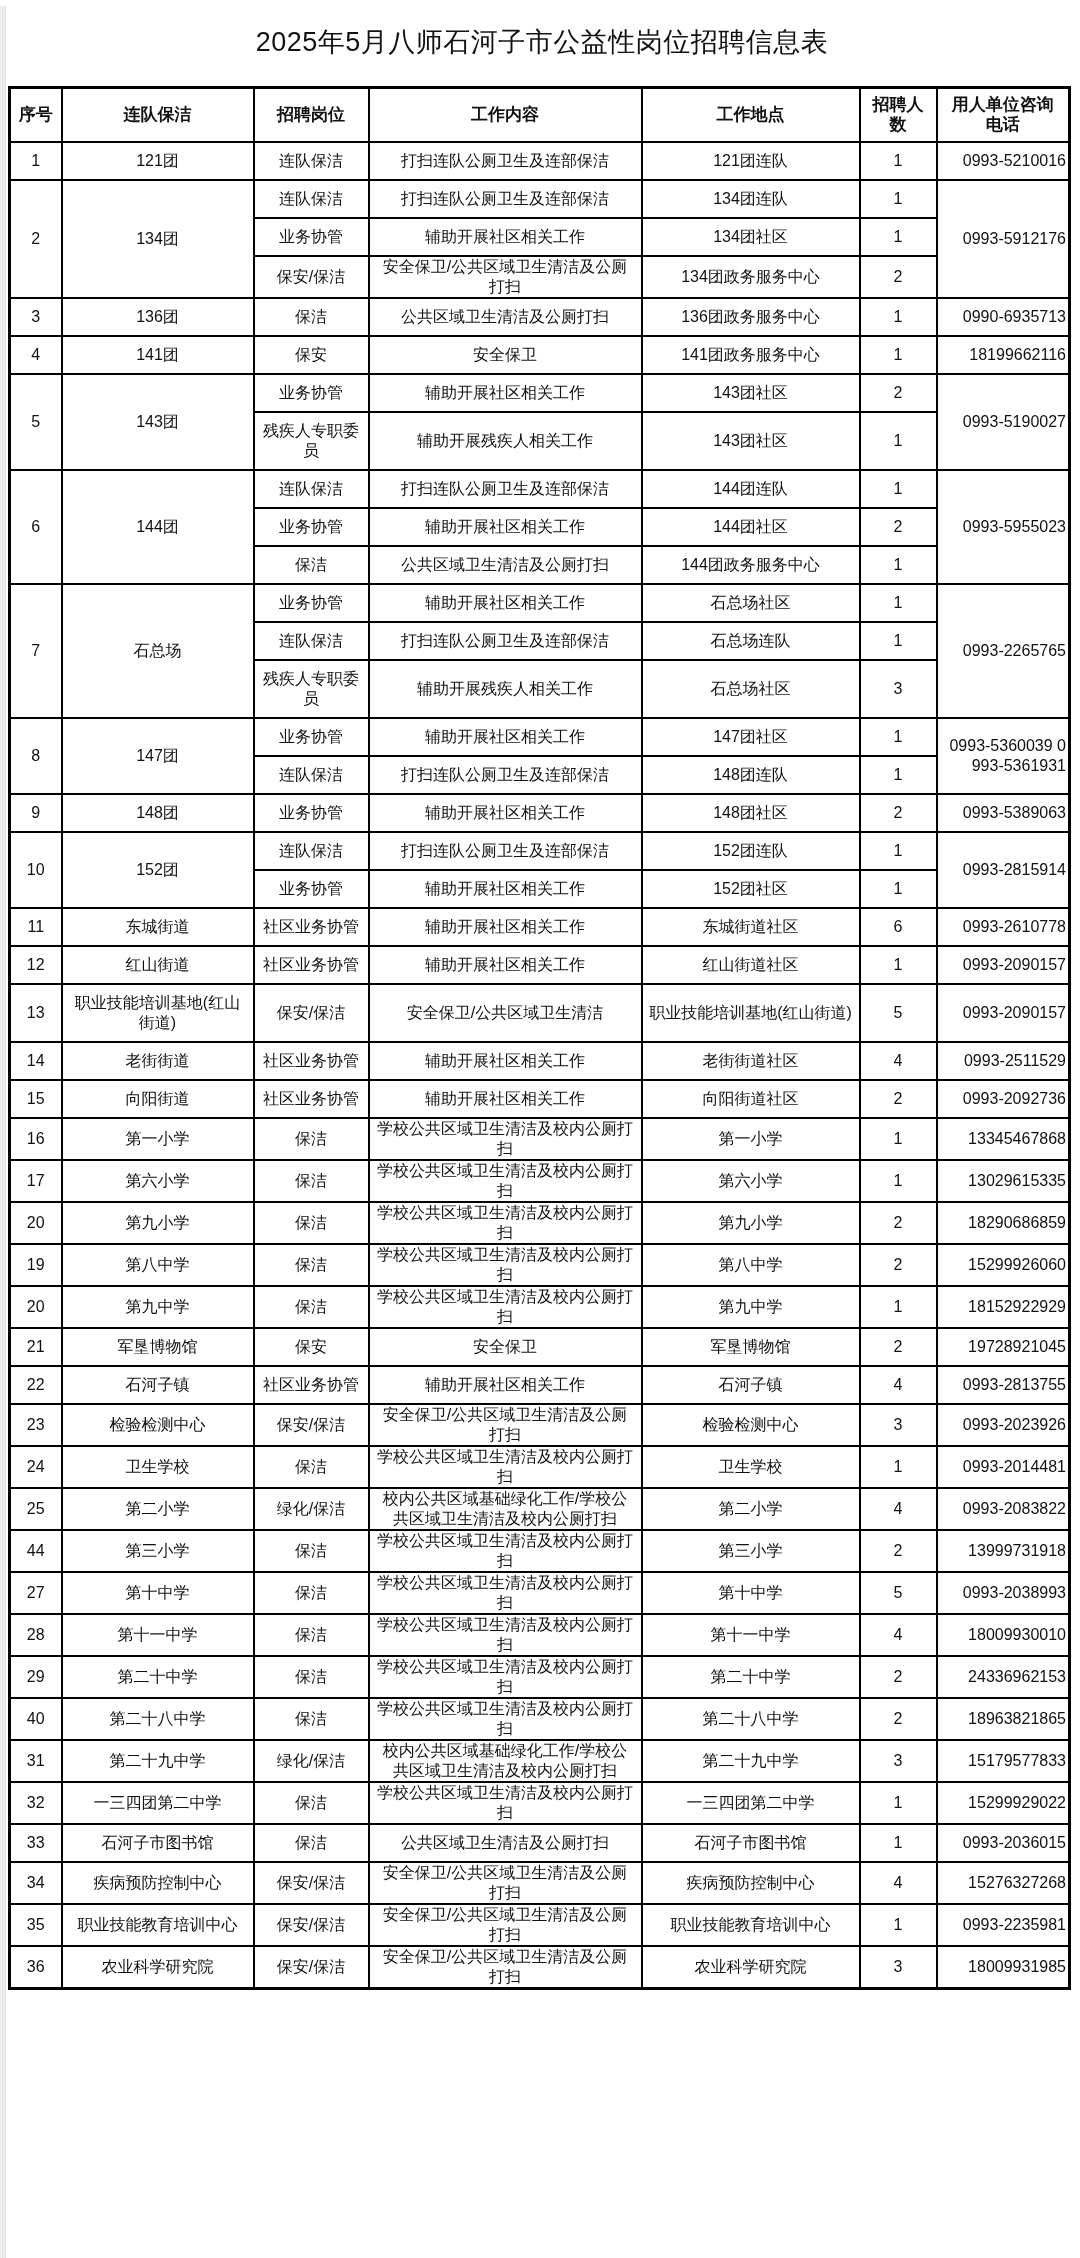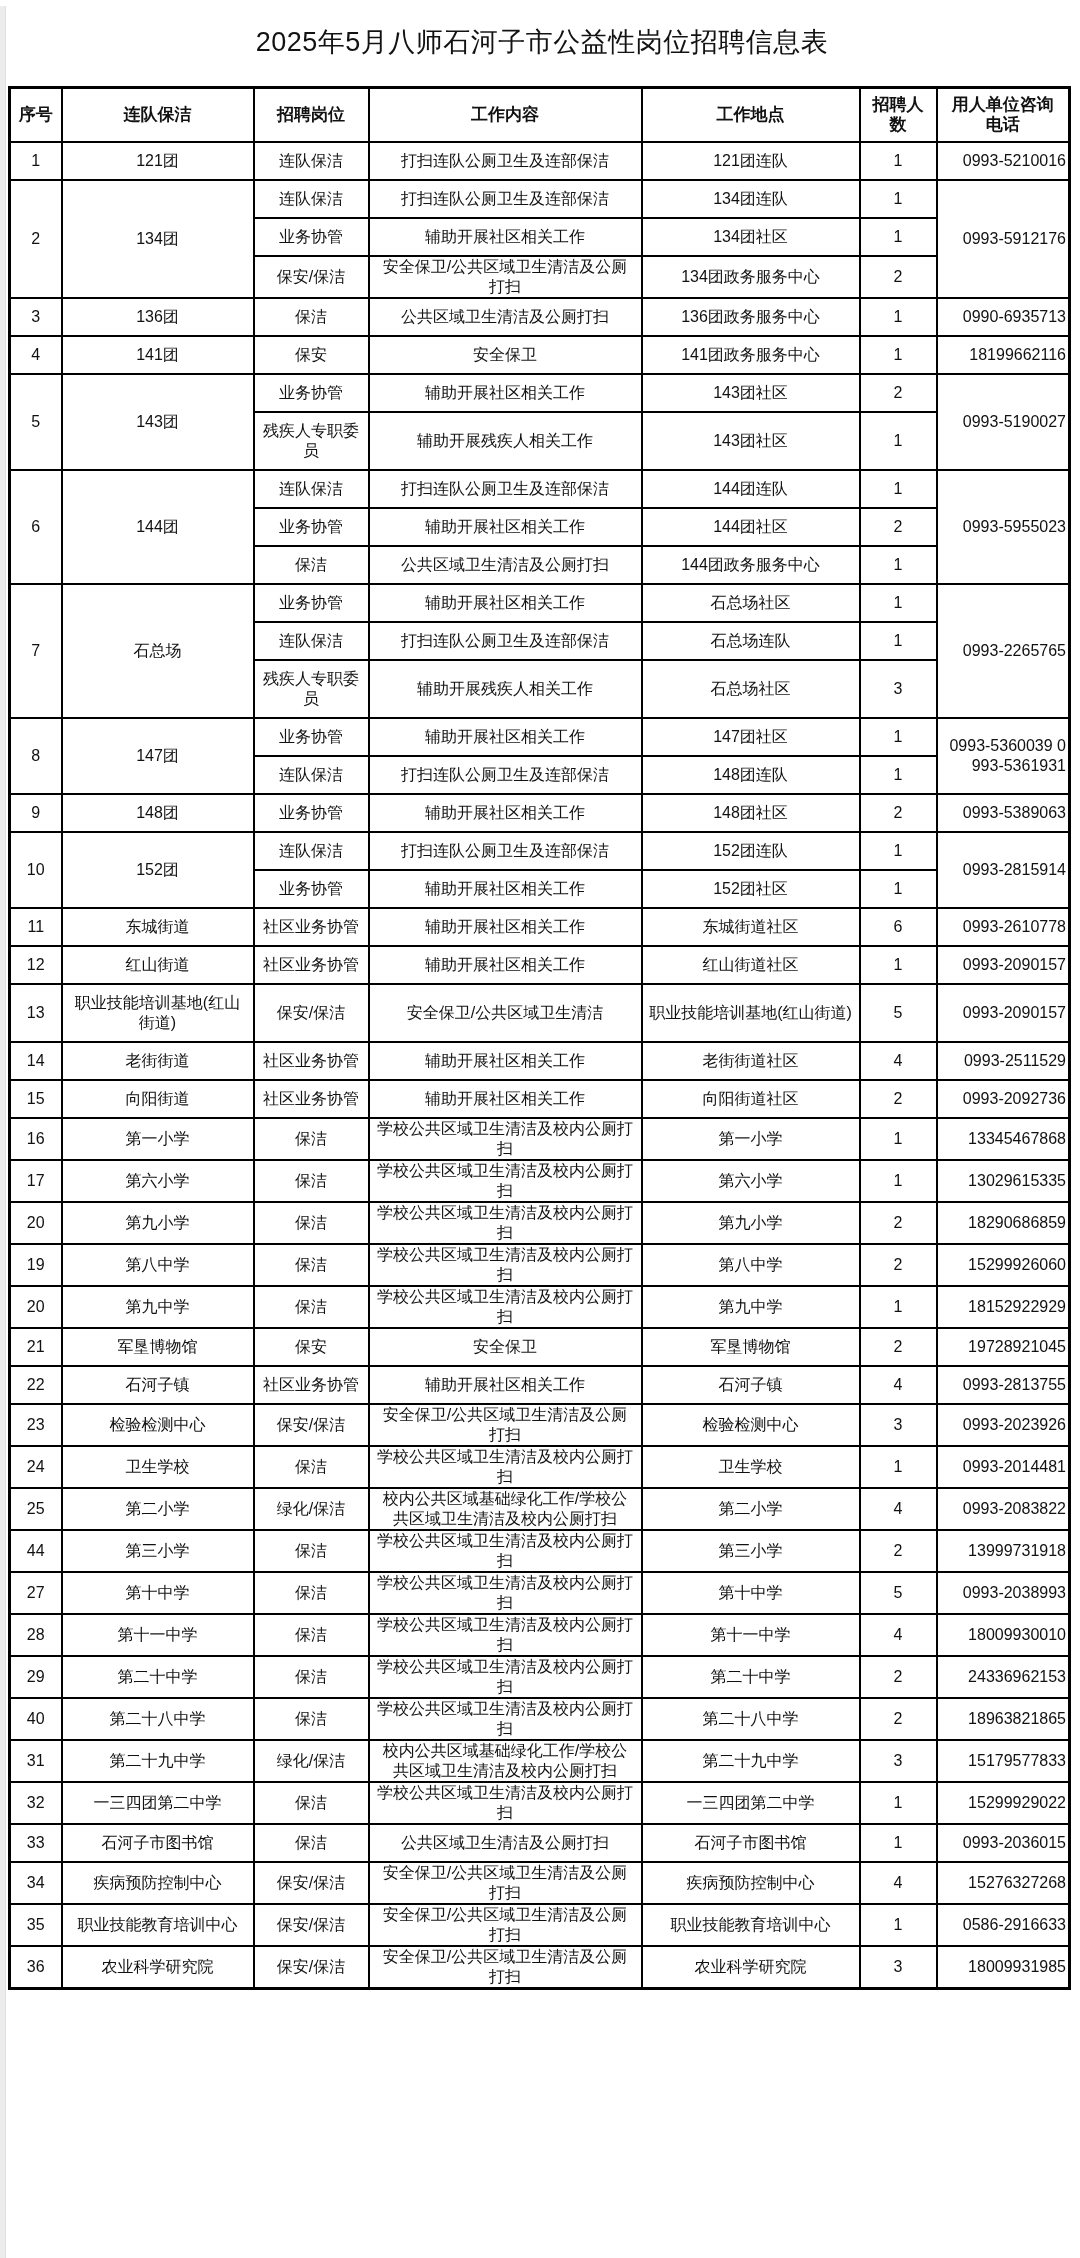--- a/index.html
+++ b/index.html
@@ -452,21 +452,21 @@
           <td class="cell-count">4</td>
           <td class="cell-phone">15276327268</td>
         </tr>
         <tr>
           <td class="cell-seq">35</td>
           <td class="cell-employer">职业技能教育培训中心</td>
           <td class="cell-job">保安/保洁</td>
           <td class="cell-content">安全保卫/公共区域卫生清洁及公厕打扫</td>
           <td class="cell-location">职业技能教育培训中心</td>
           <td class="cell-count">1</td>
-          <td class="cell-phone">0586-2916633</td>
+          <td class="cell-phone">0993-2235981</td>
         </tr>
         <tr>
           <td class="cell-seq">36</td>
           <td class="cell-employer">农业科学研究院</td>
           <td class="cell-job">保安/保洁</td>
           <td class="cell-content">安全保卫/公共区域卫生清洁及公厕打扫</td>
           <td class="cell-location">农业科学研究院</td>
           <td class="cell-count">3</td>
           <td class="cell-phone">18009931985</td>
         </tr>

